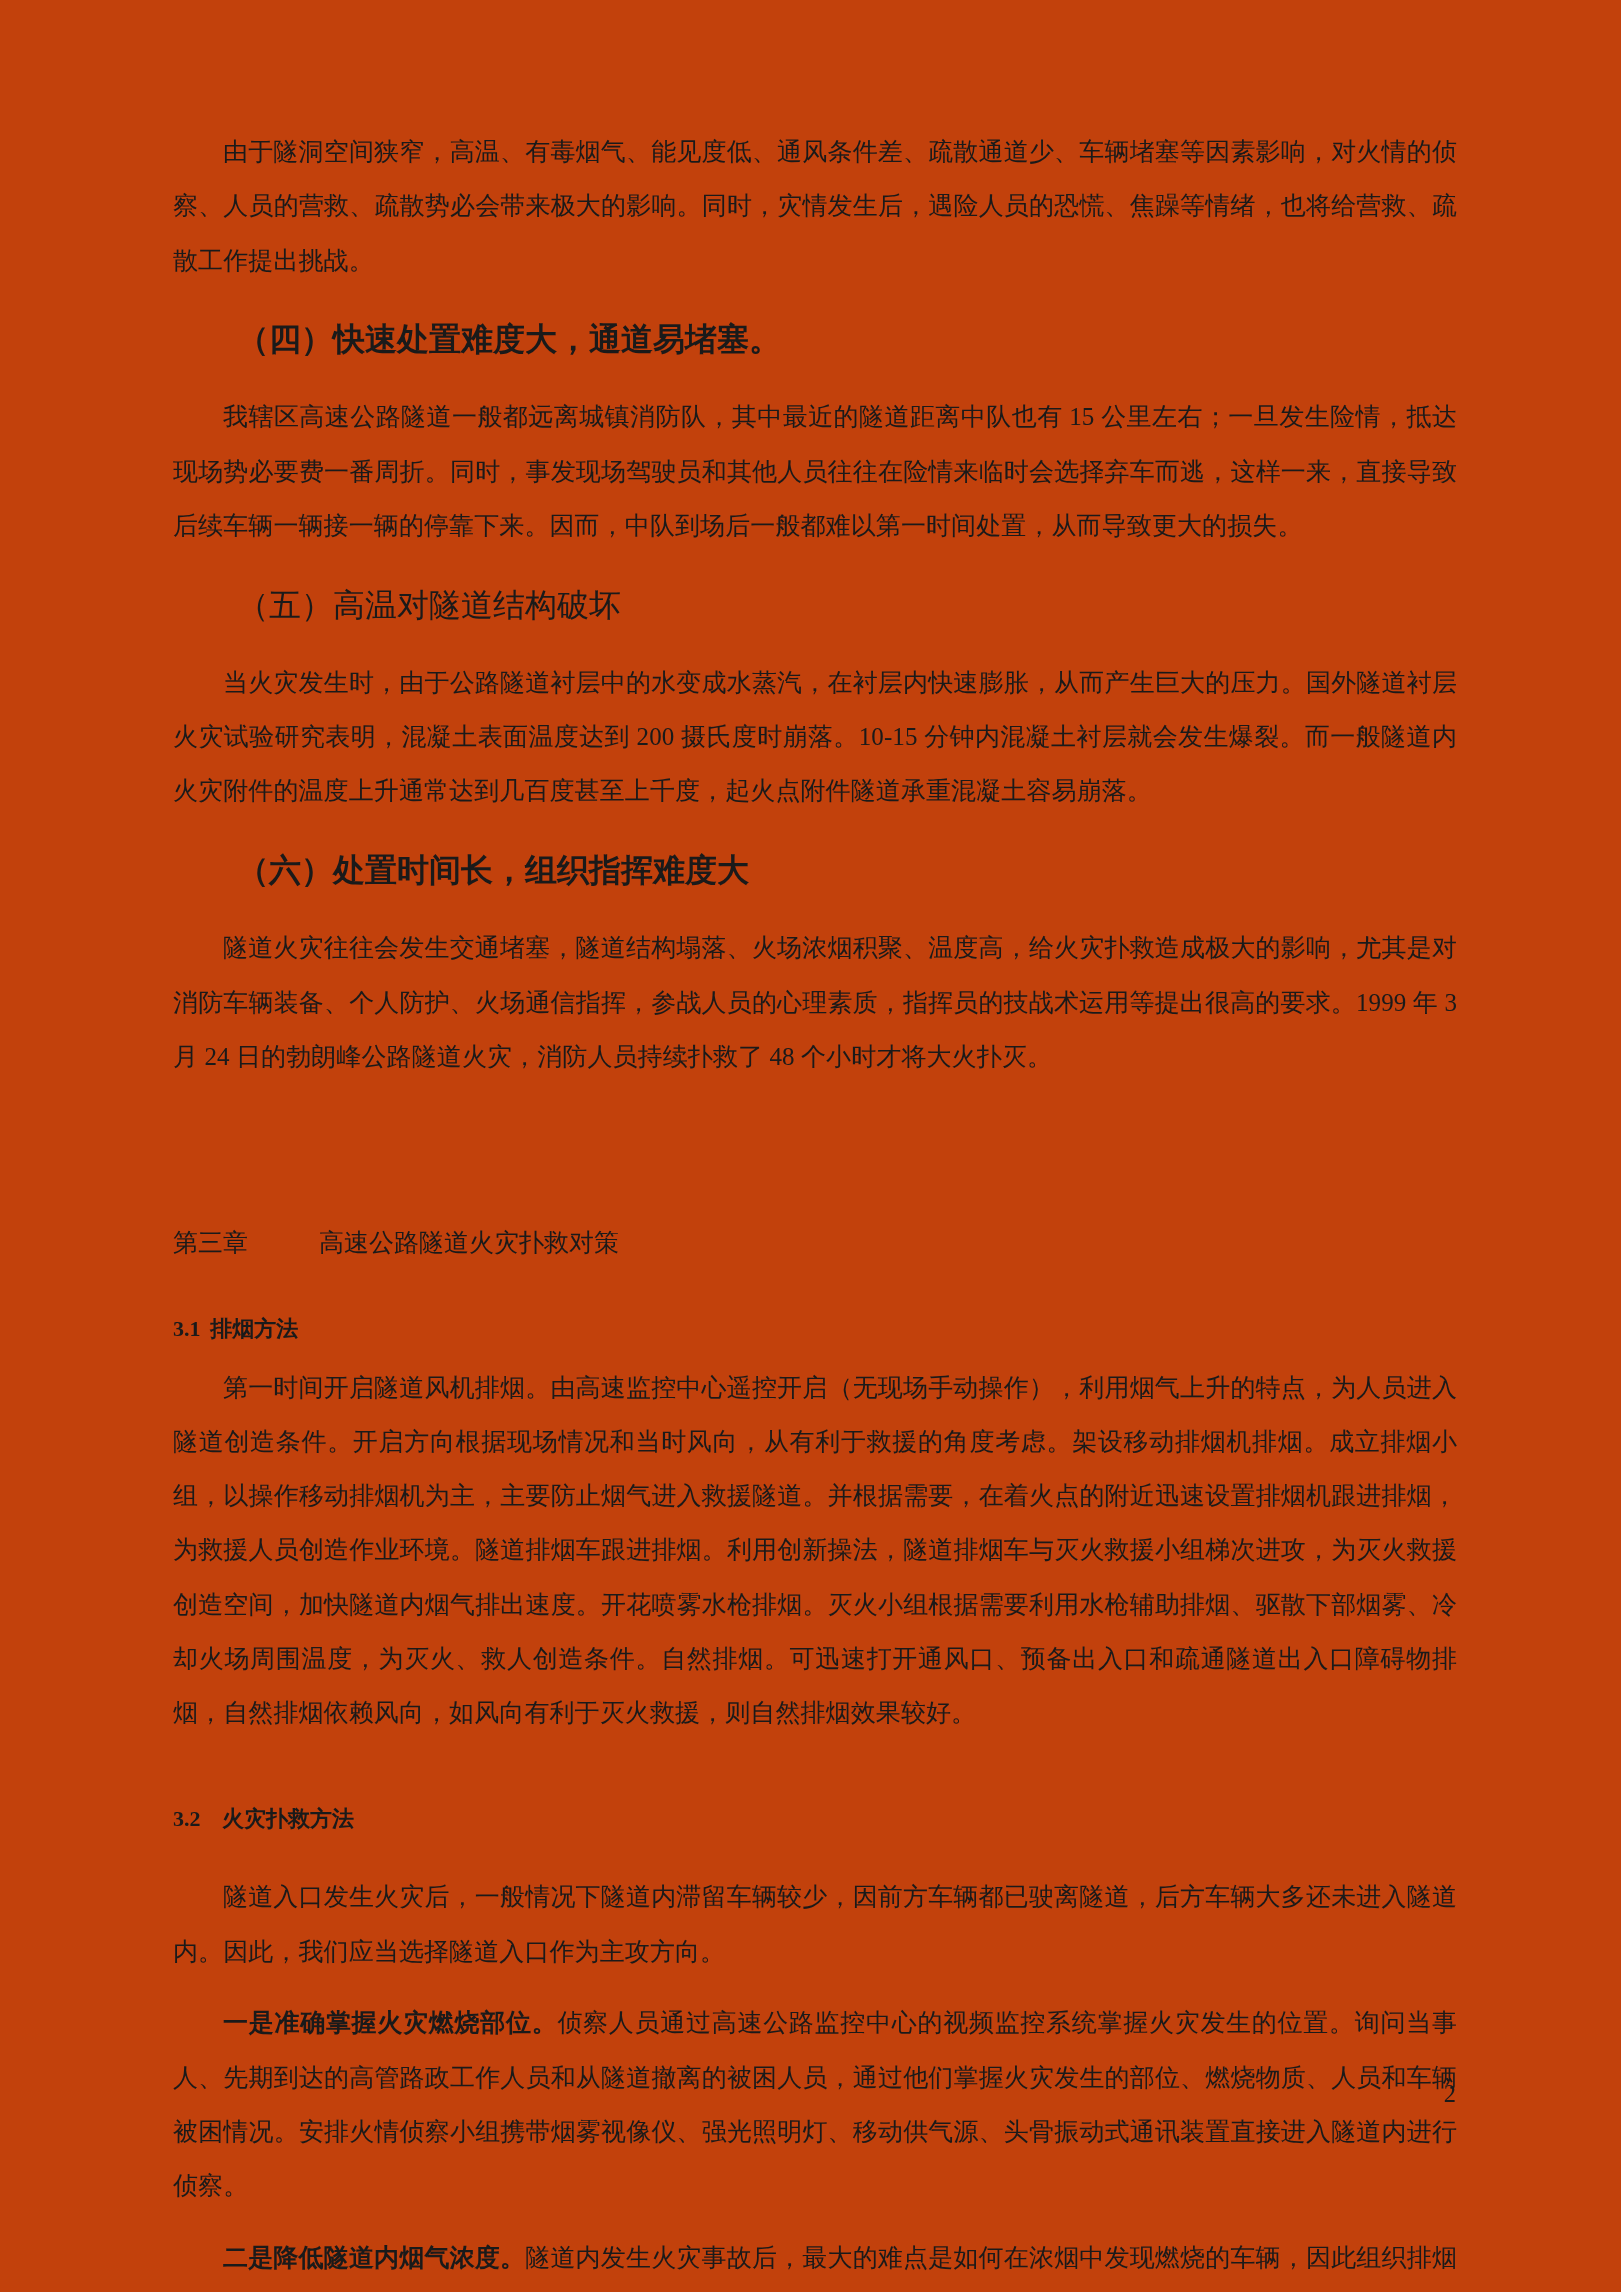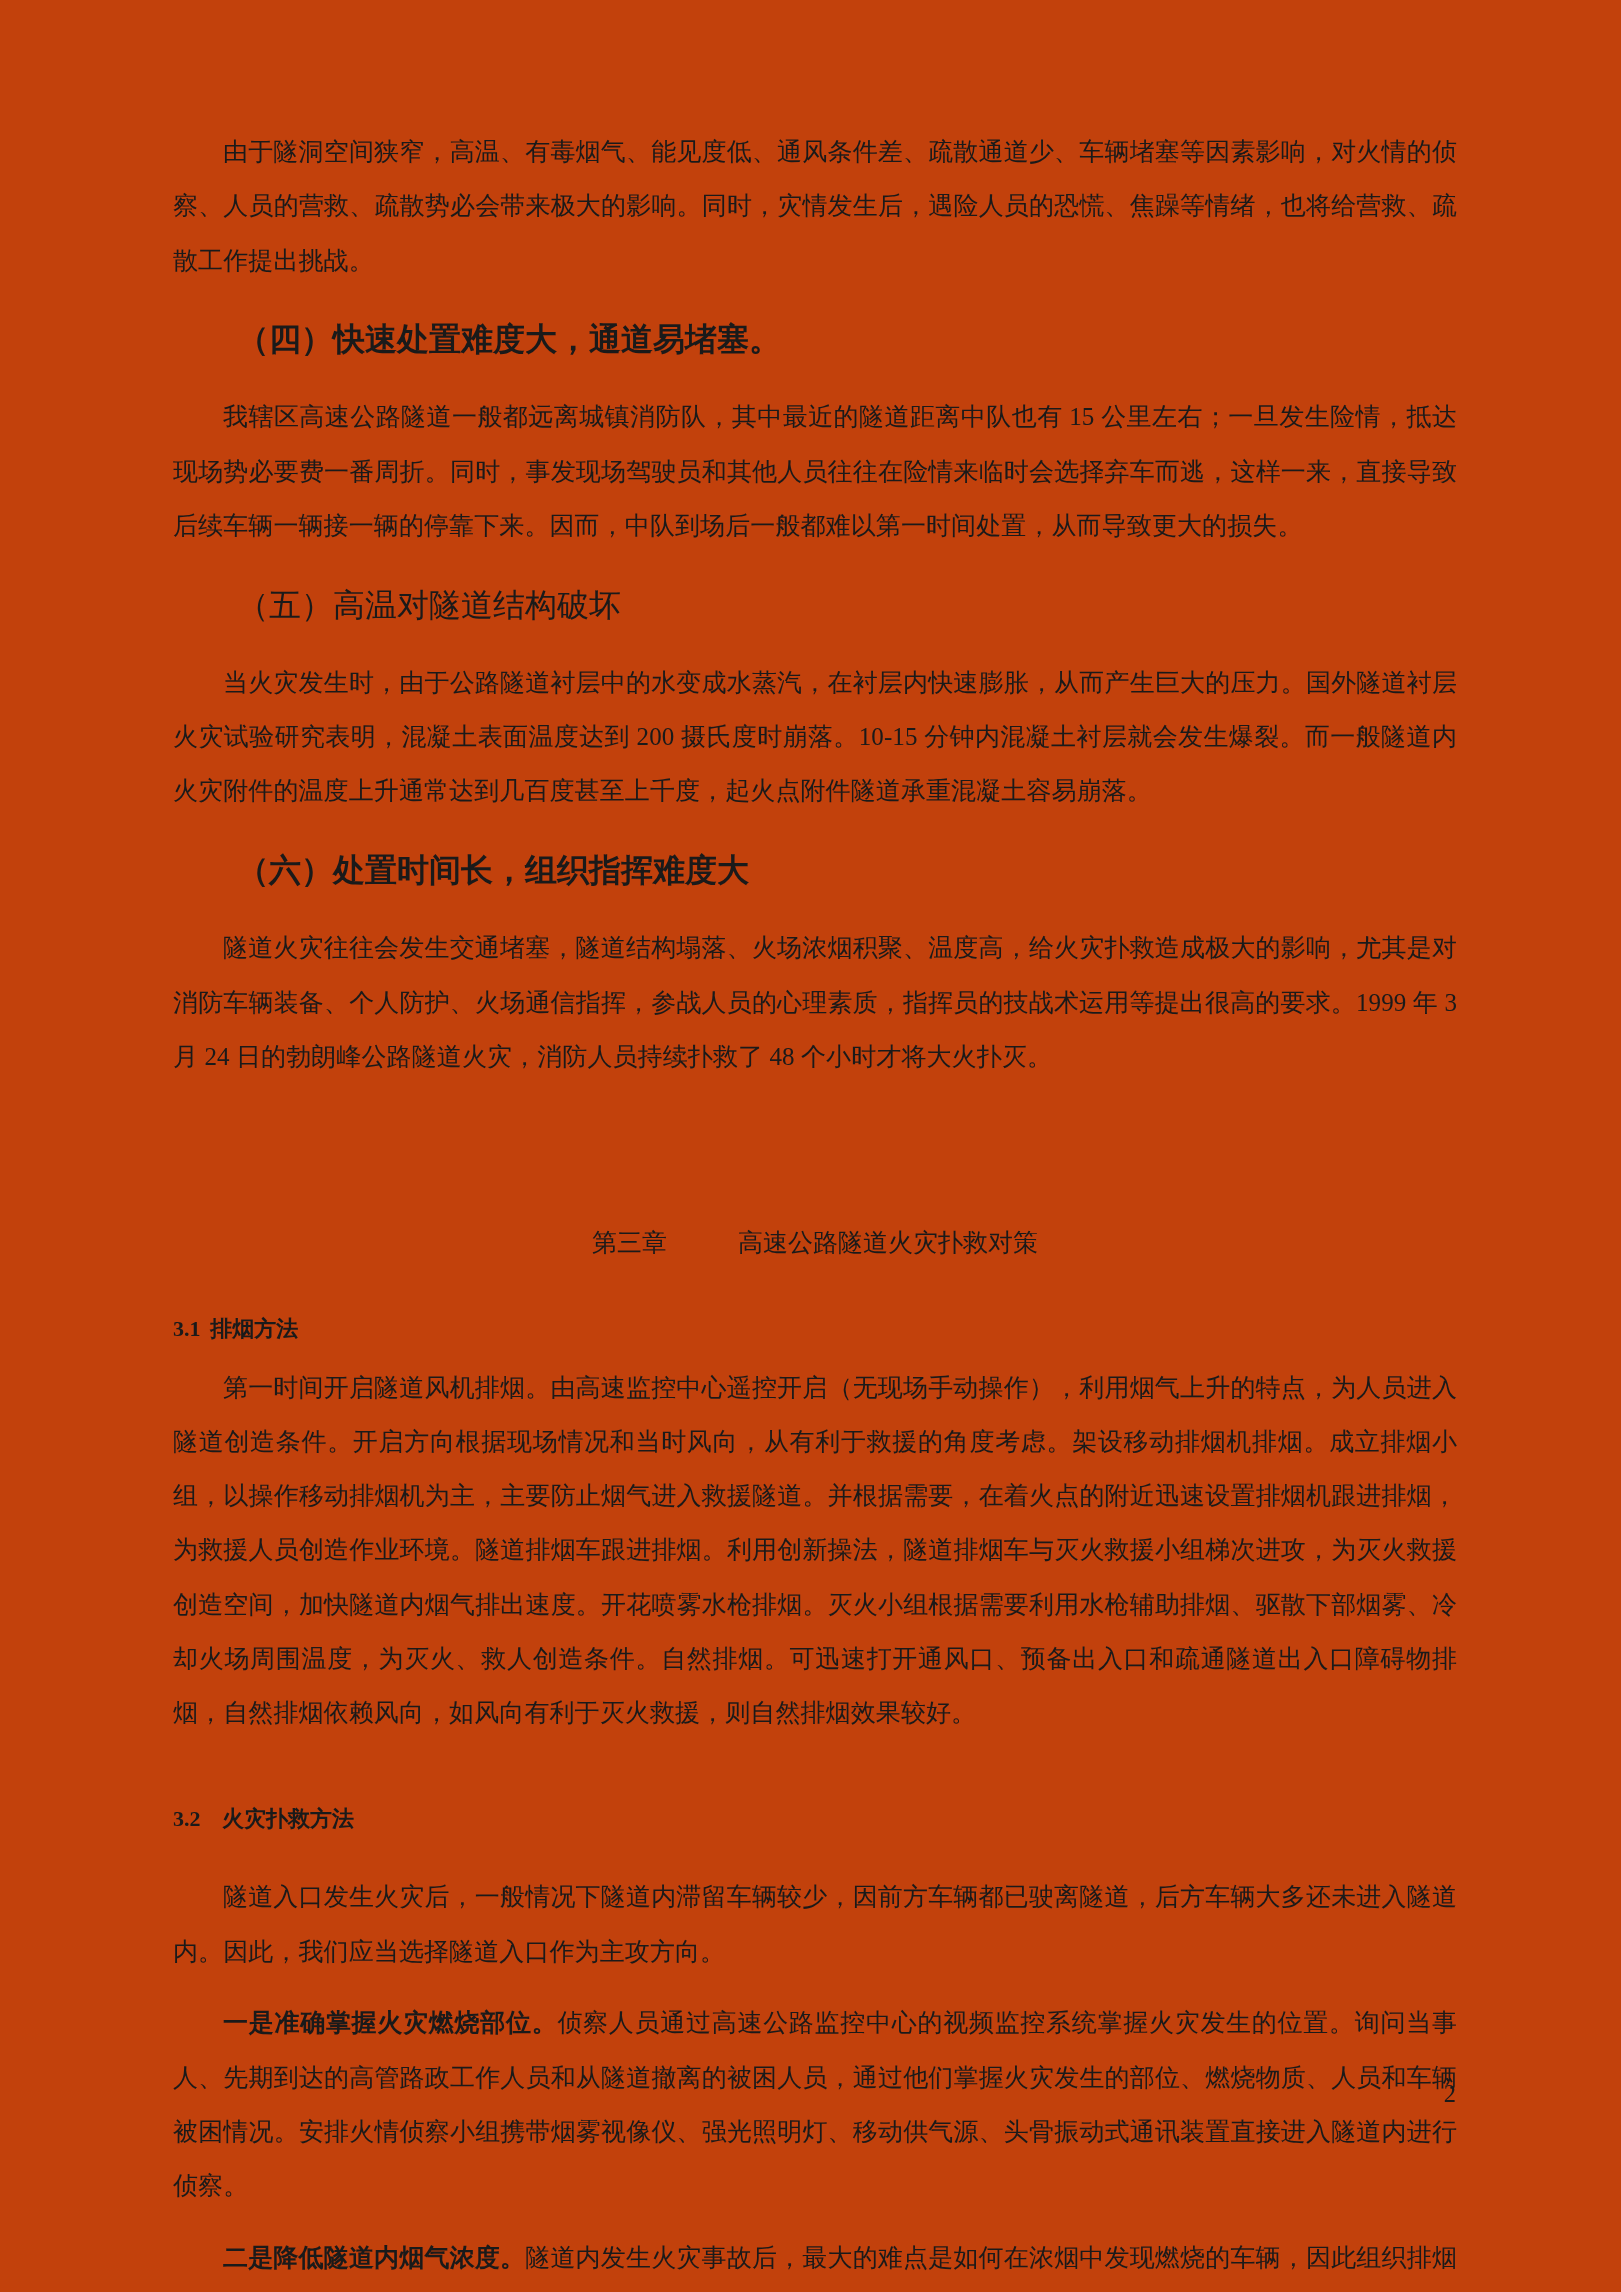--- a/index.html
+++ b/index.html
@@ -42,21 +42,21 @@
     font-size: 32px;
     line-height: 2.17;
     text-indent: 2em;
     margin: 0 0 15.7px 0;
   }
   .sub-head.bold { font-weight: bold; }
 
   .chapter-title {
     font-size: 25px;
     line-height: 2.0;
-    text-align: center;
+    text-align: left;
     margin: 0;
     text-indent: 0;
   }
   .chapter-title .gap {
     display: inline-block;
     width: 71px;
   }
 
   .num-head {
     font-size: 22px;

